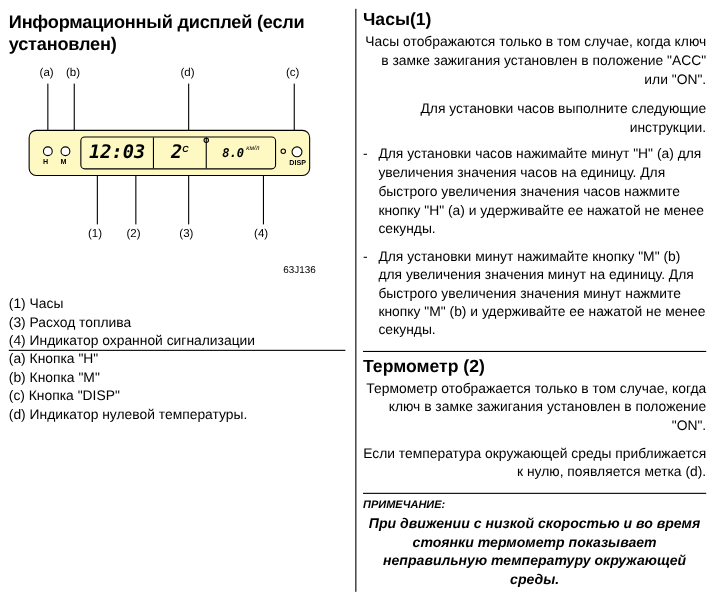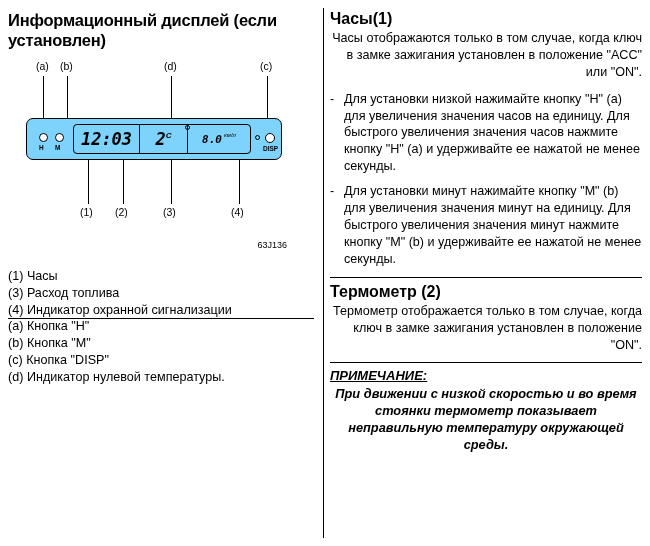--- a/index.html
+++ b/index.html
@@ -67,21 +67,21 @@
   }
   
   .unit {
     position: absolute;
     left: 18px;
     top: 60px;
     width: 256px;
     height: 42px;
     border: 1.6px solid #000;
     border-radius: 7px;
-    background: #7dd3fc;
+    background: #fef9c3;
     box-sizing: border-box;
   }
   .screen {
     position: absolute;
     left: 46px;
     top: 5px;
     width: 178px;
     height: 30px;
     border: 1.4px solid #000;
     border-radius: 4px;
@@ -211,25 +211,24 @@
     left: 0;
     top: 0;
   }
   .sec-rule {
     width: 312px;
     height: 1px;
     background: #000;
     margin: 4px 0 5px 0;
   }
   .note-h {
-    font-size: 13px;
+    font-size: 10px;
     font-weight: bold;
     font-style: italic;
     margin: 0 0 2px 0;
-    text-decoration: underline;
   }
   .note-p {
     font-size: 12.8px;
     font-weight: bold;
     font-style: italic;
     line-height: 1.34;
     margin: 0;
     text-align: center;
   }
 </style>
@@ -309,36 +308,38 @@
       <li>(b) Кнопка "M"</li>
       <li>(c) Кнопка "DISP"</li>
       <li>(d) Индикатор нулевой температуры.</li>
     </ul>
   </div>
 
   <div class="col-right">
 
     <h2 class="r-h">Часы(1)</h2>
     <p class="r-p">Часы отображаются только в том случае, когда ключ в замке зажигания установлен в положение "ACC" или "ON".</p>
+    <p class="r-p tight">Для установки часов выполните следующие инструкции.</p>
 
     <ul class="dash-list">
       <li>
         <span class="dash">-</span>
-        <span>Для установки низкой нажимайте кнопку "H" (a) для увеличения значения часов на единицу. Для быстрого увеличения значения часов нажмите кнопку "H" (a) и удерживайте ее нажатой не менее секунды.</span>
+        <span>Для установки часов нажимайте минут "H" (a) для увеличения значения часов на единицу. Для быстрого увеличения значения часов нажмите кнопку "H" (a) и удерживайте ее нажатой не менее секунды.</span>
       </li>
       <li>
         <span class="dash">-</span>
         <span>Для установки минут нажимайте кнопку "M" (b) для увеличения значения минут на единицу. Для быстрого увеличения значения минут нажмите кнопку "M" (b) и удерживайте ее нажатой не менее секунды.</span>
       </li>
     </ul>
 
     <div class="sec-rule"></div>
 
     <h2 class="r-h">Термометр (2)</h2>
     <p class="r-p tight">Термометр отображается только в том случае, когда ключ в замке зажигания установлен в положение "ON".</p>
+    <p class="r-p">Если температура окружающей среды приближается к нулю, появляется метка (d).</p>
 
     <div class="sec-rule"></div>
 
     <h3 class="note-h">ПРИМЕЧАНИЕ:</h3>
     <p class="note-p">При движении с низкой скоростью и во время стоянки термометр показывает неправильную температуру окружающей среды.</p>
   </div>
 
 </div>
 
 </body></html>

